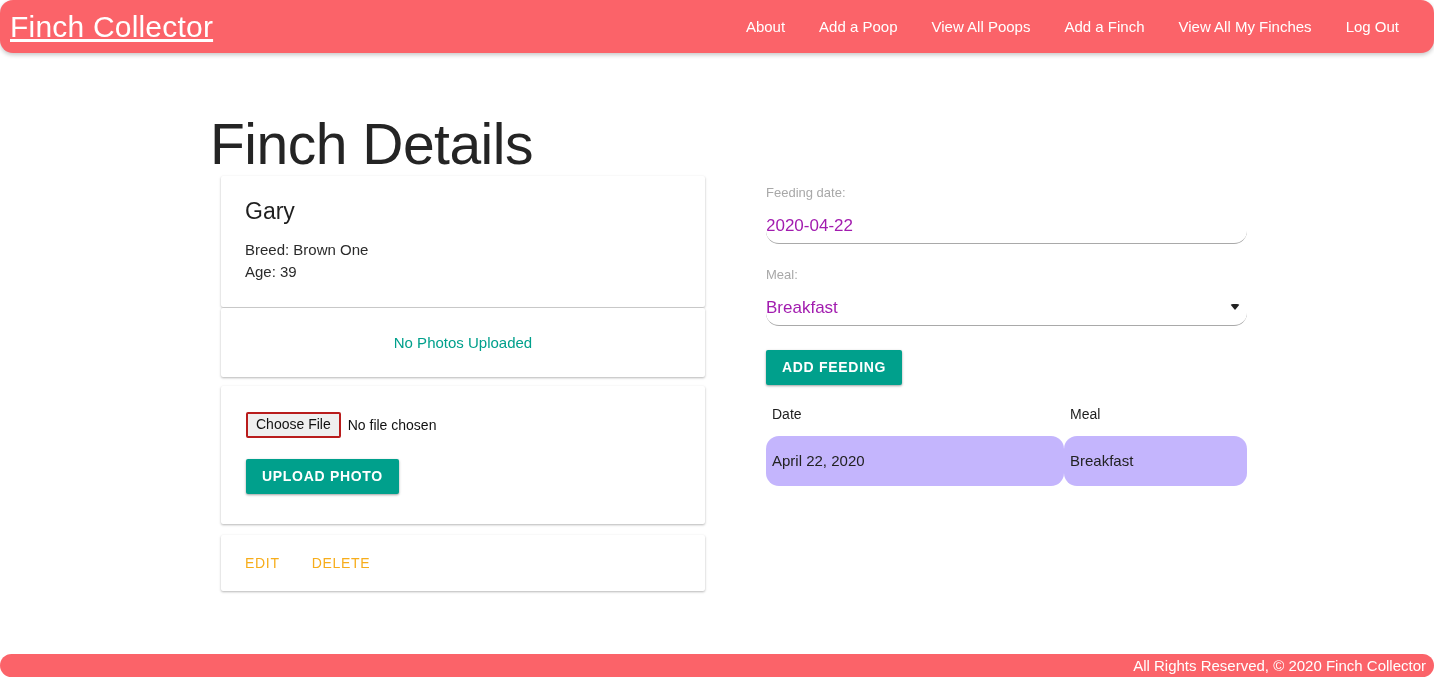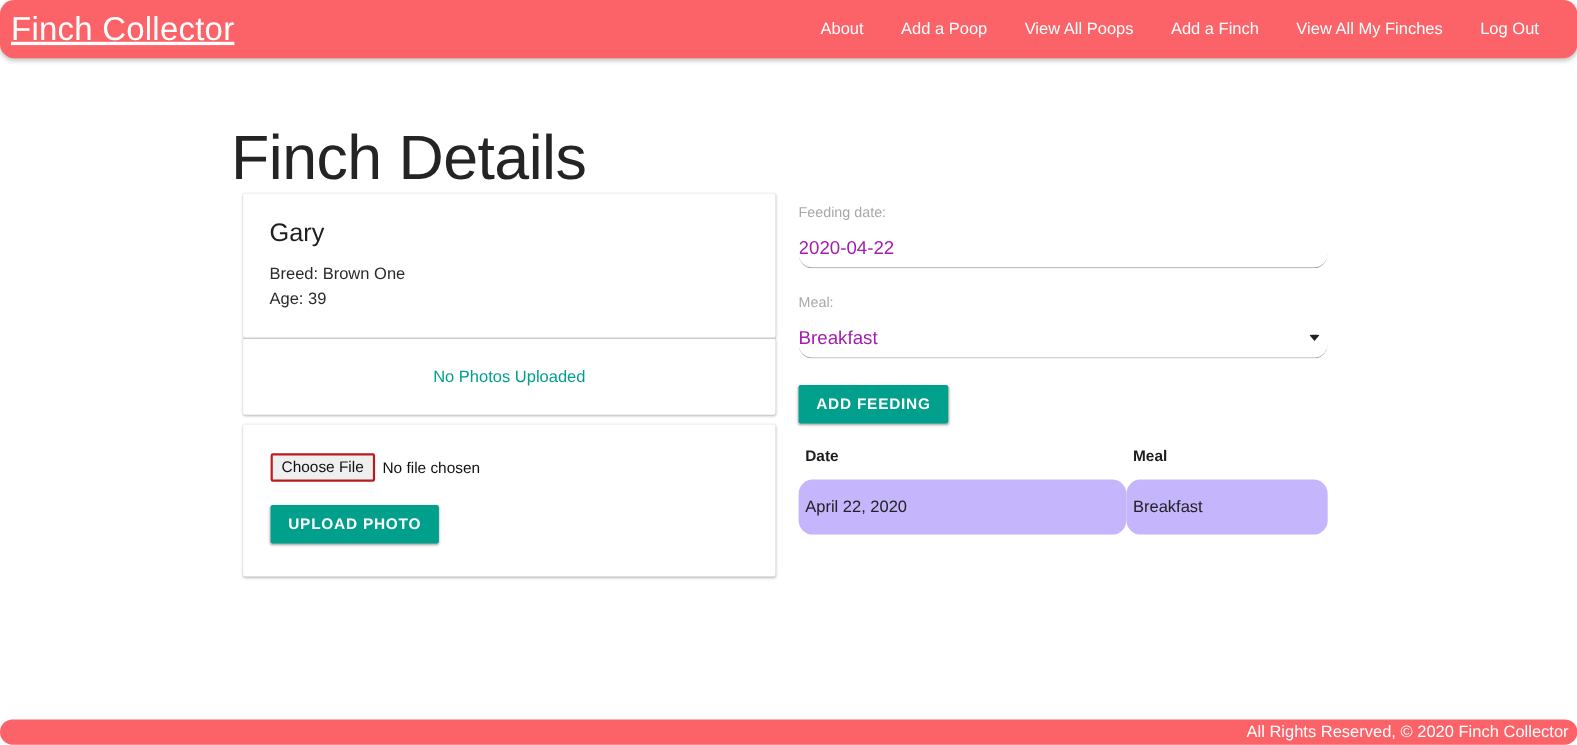--- a/index.html
+++ b/index.html
@@ -59,21 +59,21 @@
   }
 
   
   .col-left {
     position: absolute;
     left: 221px; top: 176px;
     width: 484px;
   }
   .col-right {
     position: absolute;
-    left: 726px; top: 186px;
+    left: 766px; top: 186px;
     width: 481px;
   }
 
   
   .card {
     background: #ffffff;
     border-radius: 2px;
     box-shadow: 0 1px 3px rgba(0,0,0,0.16), 0 1px 2px rgba(0,0,0,0.14);
   }
   .card-body { padding: 24px; }
@@ -201,21 +201,21 @@
 
   
   table.feedings {
     width: 481px;
     border-collapse: collapse;
     table-layout: fixed;
   }
   table.feedings th {
     text-align: left;
     font-size: 14px;
-    font-weight: 700;
+    font-weight: 400;
     color: #1d1d1d;
     padding: 0 0 15px 6px;
     line-height: 1;
   }
   table.feedings td {
     font-size: 15px;
     color: #222222;
     background: #c4b5fd;
     padding: 17px 0 18px 6px;
     line-height: 1;
@@ -272,20 +272,24 @@
   </div>
 
   <div class="card card-upload">
     <div class="file-row">
       <span class="choose-file-btn">Choose File</span>
       <span class="file-name">No file chosen</span>
     </div>
     <button class="btn-teal" type="button">UPLOAD PHOTO</button>
   </div>
 
+  <div class="card card-actions">
+    <a class="link-action" href="#">EDIT</a>
+    <a class="link-action" href="#">DELETE</a>
+  </div>
 
 </div>
 
 <div class="col-right">
 
   <div class="field">
     <div class="field-label">Feeding date:</div>
     <div class="field-input-wrap">
       <input class="field-value" type="text" readonly="" value="2020-04-22" style="">
     </div>

